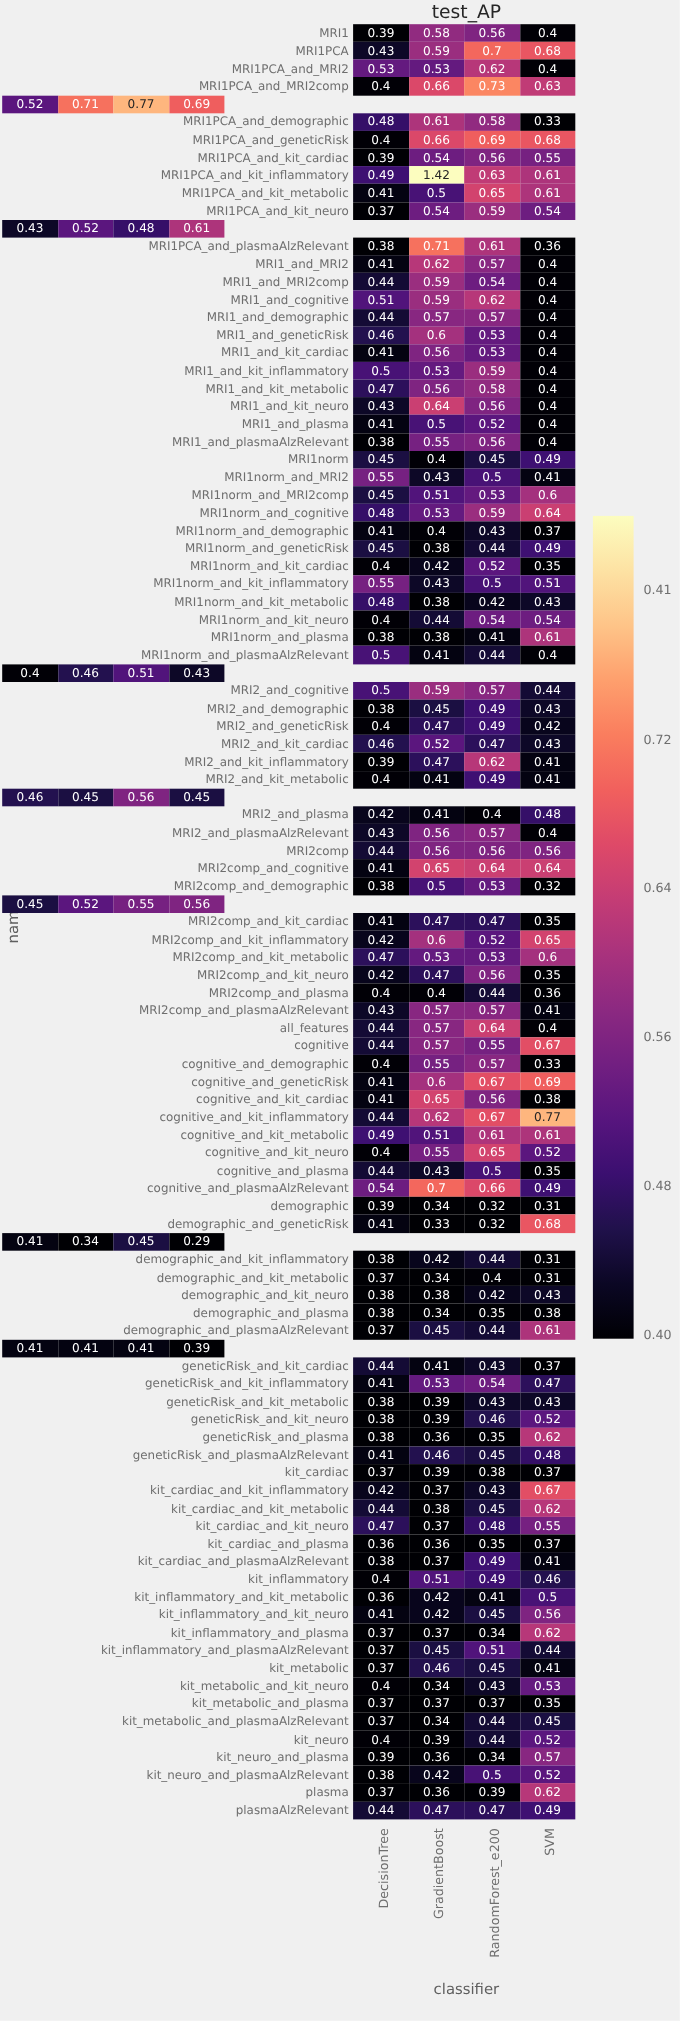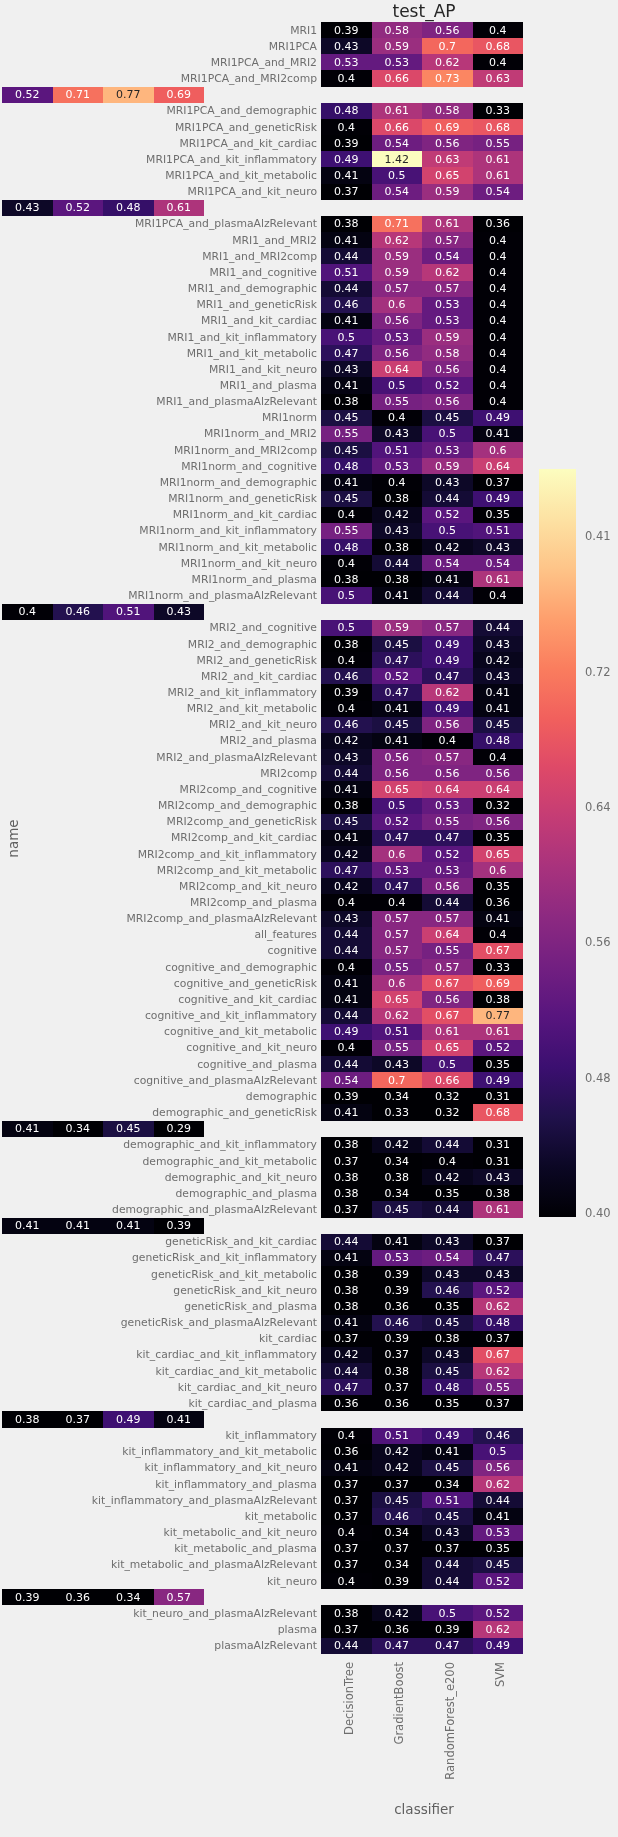--- a/index.html
+++ b/index.html
@@ -350,21 +350,20 @@
         <div class="hm-cell" style="background: rgb(4, 3, 17); color: rgb(255, 255, 255);">0.41</div>
       </div>
       <div class="hm-row">
         <div class="row-label">MRI2_and_kit_metabolic</div>
         <div class="hm-cell" style="background: rgb(1, 0, 6); color: rgb(255, 255, 255);">0.4</div>
         <div class="hm-cell" style="background: rgb(4, 3, 17); color: rgb(255, 255, 255);">0.41</div>
         <div class="hm-cell" style="background: rgb(62, 16, 114); color: rgb(255, 255, 255);">0.49</div>
         <div class="hm-cell" style="background: rgb(4, 3, 17); color: rgb(255, 255, 255);">0.41</div>
       </div>
       <div class="hm-row">
-        <div class="row-label">MRI2_and_kit_neuro</div>
         <div class="hm-cell" style="background: rgb(35, 17, 79); color: rgb(255, 255, 255);">0.46</div>
         <div class="hm-cell" style="background: rgb(27, 15, 66); color: rgb(255, 255, 255);">0.45</div>
         <div class="hm-cell" style="background: rgb(127, 36, 129); color: rgb(255, 255, 255);">0.56</div>
         <div class="hm-cell" style="background: rgb(27, 15, 66); color: rgb(255, 255, 255);">0.45</div>
       </div>
       <div class="hm-row">
         <div class="row-label">MRI2_and_plasma</div>
         <div class="hm-cell" style="background: rgb(8, 5, 28); color: rgb(255, 255, 255);">0.42</div>
         <div class="hm-cell" style="background: rgb(4, 3, 17); color: rgb(255, 255, 255);">0.41</div>
         <div class="hm-cell" style="background: rgb(1, 0, 6); color: rgb(255, 255, 255);">0.4</div>
@@ -392,21 +391,20 @@
         <div class="hm-cell" style="background: rgb(202, 63, 114); color: rgb(255, 255, 255);">0.64</div>
       </div>
       <div class="hm-row">
         <div class="row-label">MRI2comp_and_demographic</div>
         <div class="hm-cell" style="background: rgb(0, 0, 4); color: rgb(255, 255, 255);">0.38</div>
         <div class="hm-cell" style="background: rgb(72, 18, 118); color: rgb(255, 255, 255);">0.5</div>
         <div class="hm-cell" style="background: rgb(100, 26, 127); color: rgb(255, 255, 255);">0.53</div>
         <div class="hm-cell" style="background: rgb(0, 0, 4); color: rgb(255, 255, 255);">0.32</div>
       </div>
       <div class="hm-row">
-        <div class="row-label">MRI2comp_and_geneticRisk</div>
         <div class="hm-cell" style="background: rgb(27, 15, 66); color: rgb(255, 255, 255);">0.45</div>
         <div class="hm-cell" style="background: rgb(91, 22, 126); color: rgb(255, 255, 255);">0.52</div>
         <div class="hm-cell" style="background: rgb(118, 33, 129); color: rgb(255, 255, 255);">0.55</div>
         <div class="hm-cell" style="background: rgb(127, 36, 129); color: rgb(255, 255, 255);">0.56</div>
       </div>
       <div class="hm-row">
         <div class="row-label">MRI2comp_and_kit_cardiac</div>
         <div class="hm-cell" style="background: rgb(4, 3, 17); color: rgb(255, 255, 255);">0.41</div>
         <div class="hm-cell" style="background: rgb(44, 16, 91); color: rgb(255, 255, 255);">0.47</div>
         <div class="hm-cell" style="background: rgb(44, 16, 91); color: rgb(255, 255, 255);">0.47</div>
@@ -649,20 +647,21 @@
         <div class="hm-cell" style="background: rgb(118, 33, 129); color: rgb(255, 255, 255);">0.55</div>
       </div>
       <div class="hm-row">
         <div class="row-label">kit_cardiac_and_plasma</div>
         <div class="hm-cell" style="background: rgb(0, 0, 4); color: rgb(255, 255, 255);">0.36</div>
         <div class="hm-cell" style="background: rgb(0, 0, 4); color: rgb(255, 255, 255);">0.36</div>
         <div class="hm-cell" style="background: rgb(0, 0, 4); color: rgb(255, 255, 255);">0.35</div>
         <div class="hm-cell" style="background: rgb(0, 0, 4); color: rgb(255, 255, 255);">0.37</div>
       </div>
       <div class="hm-row">
+        <div class="row-label">kit_cardiac_and_plasmaAlzRelevant</div>
         <div class="hm-cell" style="background: rgb(0, 0, 4); color: rgb(255, 255, 255);">0.38</div>
         <div class="hm-cell" style="background: rgb(0, 0, 4); color: rgb(255, 255, 255);">0.37</div>
         <div class="hm-cell" style="background: rgb(62, 16, 114); color: rgb(255, 255, 255);">0.49</div>
         <div class="hm-cell" style="background: rgb(4, 3, 17); color: rgb(255, 255, 255);">0.41</div>
       </div>
       <div class="hm-row">
         <div class="row-label">kit_inflammatory</div>
         <div class="hm-cell" style="background: rgb(1, 0, 6); color: rgb(255, 255, 255);">0.4</div>
         <div class="hm-cell" style="background: rgb(81, 20, 123); color: rgb(255, 255, 255);">0.51</div>
         <div class="hm-cell" style="background: rgb(62, 16, 114); color: rgb(255, 255, 255);">0.49</div>
@@ -725,20 +724,21 @@
         <div class="hm-cell" style="background: rgb(27, 15, 66); color: rgb(255, 255, 255);">0.45</div>
       </div>
       <div class="hm-row">
         <div class="row-label">kit_neuro</div>
         <div class="hm-cell" style="background: rgb(1, 0, 6); color: rgb(255, 255, 255);">0.4</div>
         <div class="hm-cell" style="background: rgb(0, 0, 4); color: rgb(255, 255, 255);">0.39</div>
         <div class="hm-cell" style="background: rgb(20, 11, 53); color: rgb(255, 255, 255);">0.44</div>
         <div class="hm-cell" style="background: rgb(91, 22, 126); color: rgb(255, 255, 255);">0.52</div>
       </div>
       <div class="hm-row">
+        <div class="row-label">kit_neuro_and_plasma</div>
         <div class="hm-cell" style="background: rgb(0, 0, 4); color: rgb(255, 255, 255);">0.39</div>
         <div class="hm-cell" style="background: rgb(0, 0, 4); color: rgb(255, 255, 255);">0.36</div>
         <div class="hm-cell" style="background: rgb(0, 0, 4); color: rgb(255, 255, 255);">0.34</div>
         <div class="hm-cell" style="background: rgb(136, 39, 129); color: rgb(255, 255, 255);">0.57</div>
       </div>
       <div class="hm-row">
         <div class="row-label">kit_neuro_and_plasmaAlzRelevant</div>
         <div class="hm-cell" style="background: rgb(0, 0, 4); color: rgb(255, 255, 255);">0.38</div>
         <div class="hm-cell" style="background: rgb(8, 5, 28); color: rgb(255, 255, 255);">0.42</div>
         <div class="hm-cell" style="background: rgb(72, 18, 118); color: rgb(255, 255, 255);">0.5</div>

